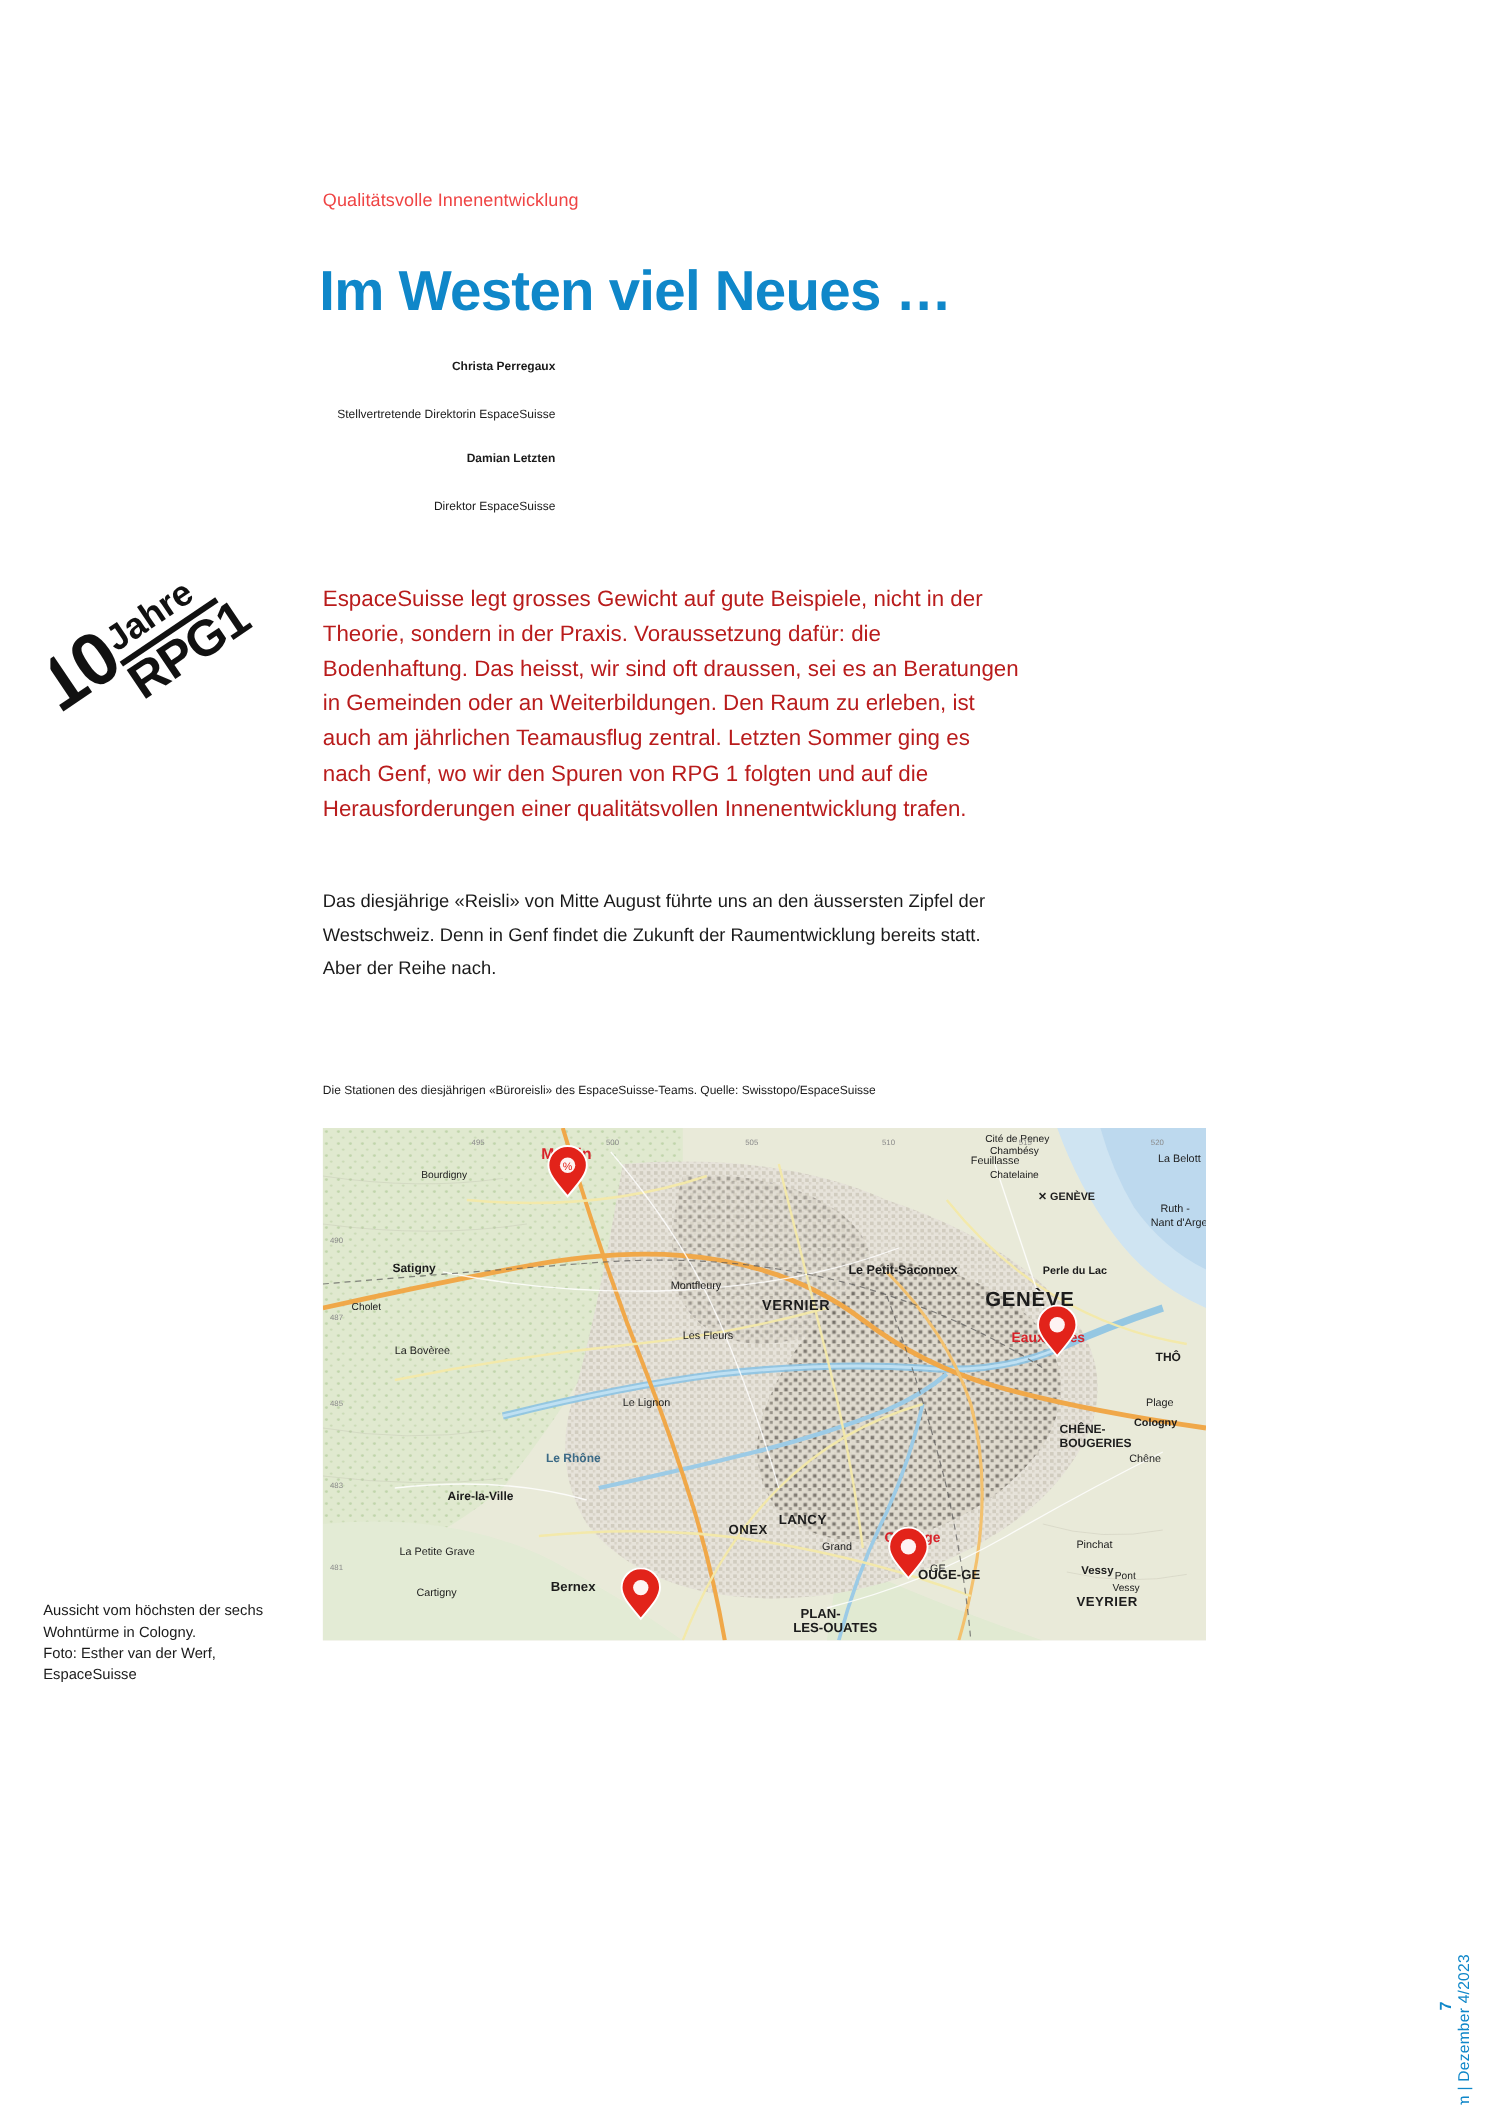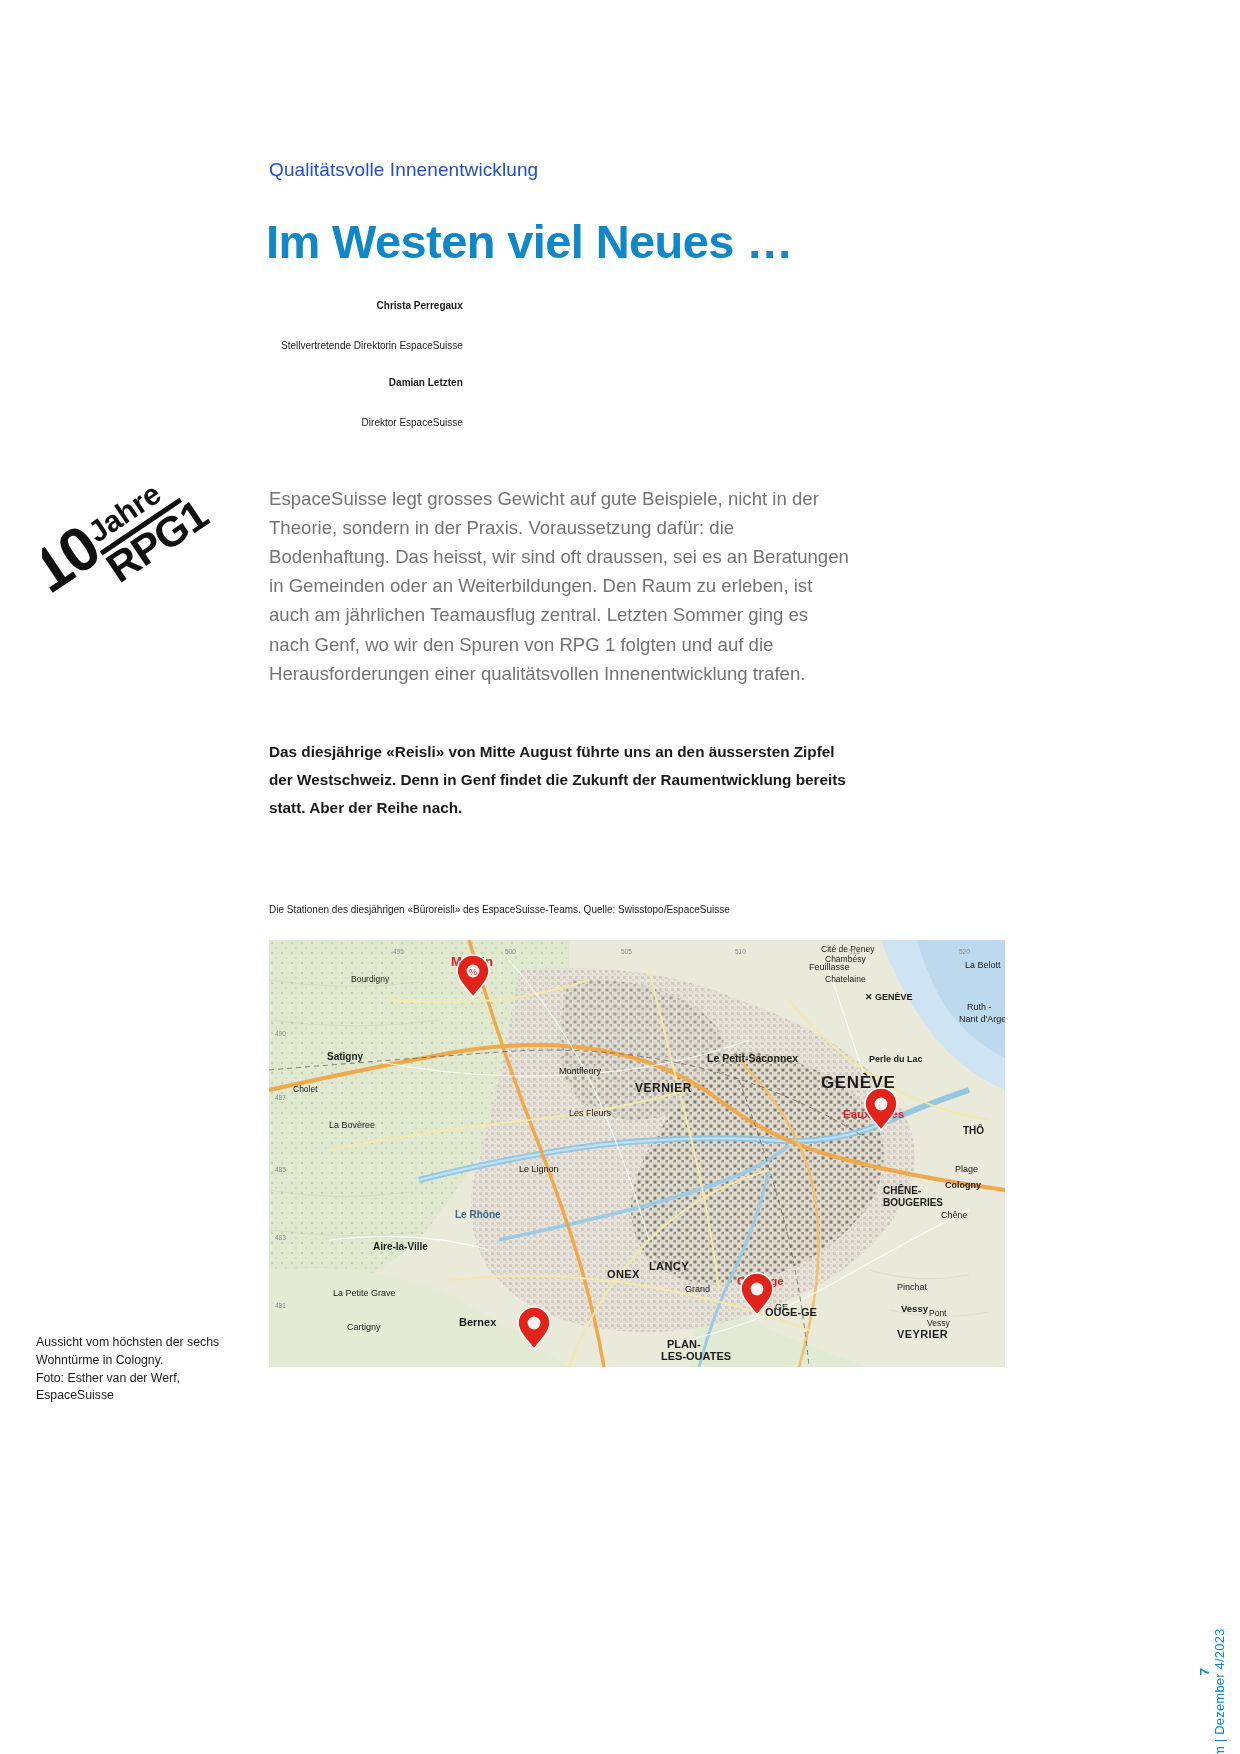--- a/index.html
+++ b/index.html
@@ -20,23 +20,23 @@
   
   .page {
     position: absolute;
     inset: 0;
   }
 
   .kicker {
     position: absolute;
     left: 269px;
     top: 159px;
-    font-size: 19px;
+    font-size: 15px;
     letter-spacing: 0.1px;
-    color: #1d4ed8;
+    color: #ef4444;
     font-weight: 400;
     text-align: center;
   }
 
   .headline {
     position: absolute;
     left: 266px;
     top: 186px;
     font-size: 47px;
     line-height: 1.08;
@@ -58,33 +58,32 @@
   .byline-role { font-weight: 400; margin-top: 24px; }
   .byline-gap { height: 22px; }
 
   .lede {
     position: absolute;
     left: 269px;
     top: 465px;
     width: 580px;
     font-size: 18.6px;
     line-height: 1.57;
-    color: #737373;
+    color: #b91c1c;
     font-weight: 400;
   }
 
   .body-text {
     position: absolute;
     left: 269px;
     top: 723px;
     width: 580px;
     font-size: 15.3px;
     line-height: 1.82;
     color: #1a1a1a;
-    font-weight: bold;
   }
 
   
   .logo-badge {
     position: absolute;
     left: 42px;
     top: 482px;
     width: 180px;
     height: 170px;
   }

